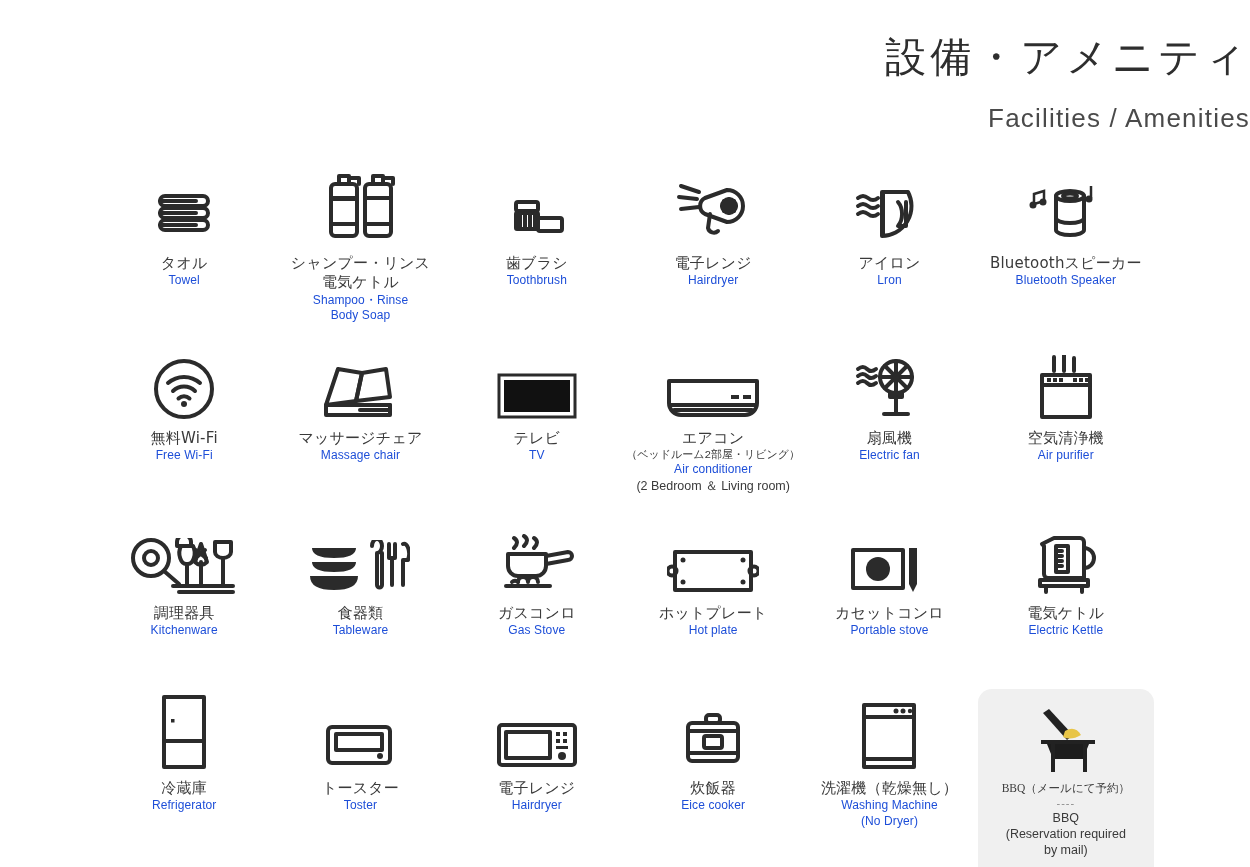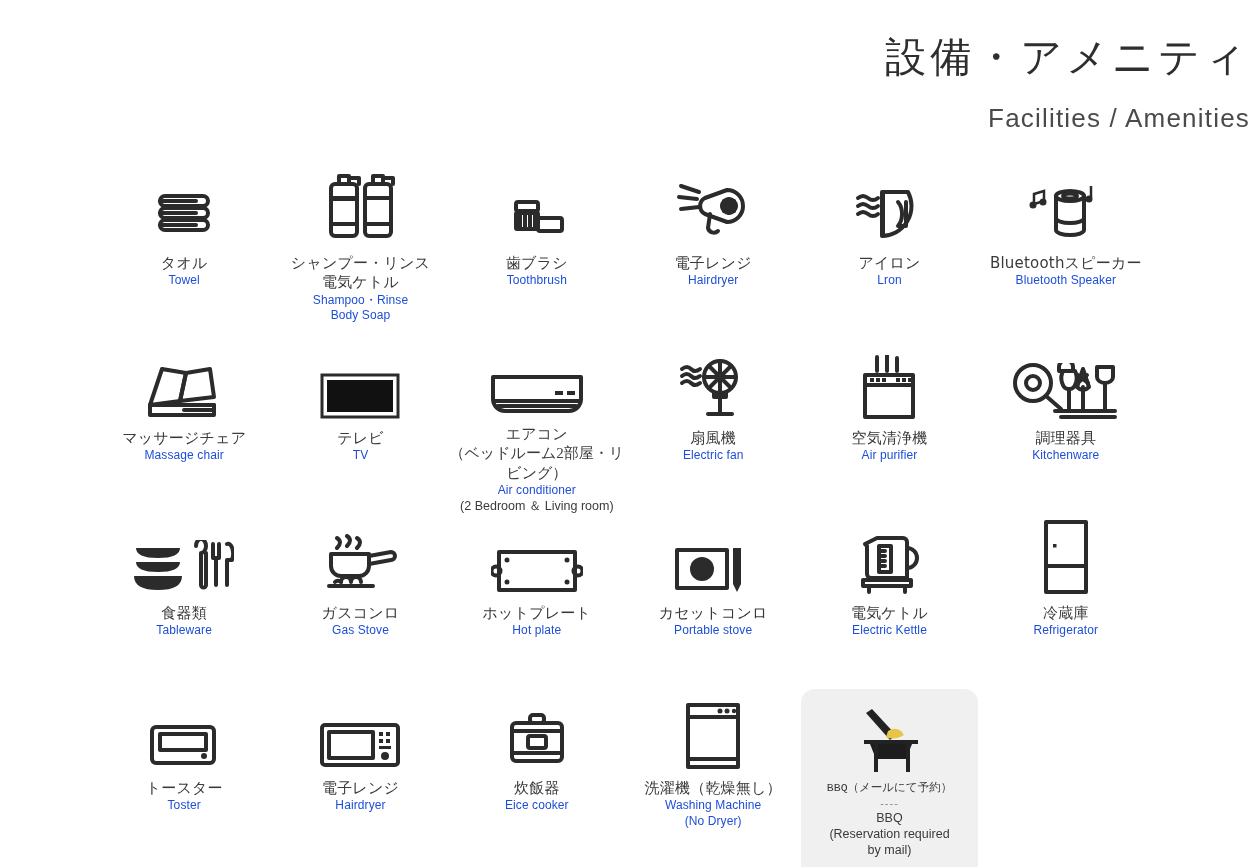--- a/index.html
+++ b/index.html
@@ -53,32 +53,32 @@
     align-items:flex-end;
     justify-content:center;
     margin-bottom:8px;
   }
   .labels{
     text-align:center;
     line-height:1.28;
   }
   .lab-ja{font-size:15px;color:#3a3a3a;letter-spacing:0.2px;font-family:"DejaVu Sans",sans-serif;}
   .lab-en{font-size:12px;color:#1d4ed8;letter-spacing:0.1px;}
-  .lab-sub-ja{font-size:15px;color:#3a3a3a;font-family:Liberation Serif, serif;text-align:center;}
+  .lab-sub-ja{font-size:11px;color:#3a3a3a;font-family:Liberation Mono, monospace;text-align:center;}
   .lab-sub-en{font-size:12.5px;color:#3a3a3a;}
 
   
   .cell.card{
     background:#f0f0f0;
     border-radius:14px;
     height:192px;
     padding-top:14px;
   }
   .cell.card .icon-box{height:70px;}
-  .bbq-ja{font-size:11.5px;color:#3a3a3a;font-family:Liberation Mono, monospace;}
+  .bbq-ja{font-size:11.5px;color:#3a3a3a;font-family:Liberation Serif, serif;}
   .bbq-sep{font-size:11px;color:#8a8a8a;letter-spacing:1px;line-height:1.0;margin:2px 0 1px;}
   .bbq-en{font-size:12.5px;color:#3a3a3a;line-height:1.3;}
 
   svg{display:block;}
   .st{fill:none;stroke:#2b2b2b;stroke-width:4;stroke-linecap:round;stroke-linejoin:round;}
   .stf{fill:#2b2b2b;}
 </style>
 </head>
 <body>
 
@@ -193,20 +193,35 @@
             <circle cx="61" cy="17" r="3.5"></circle>
           </g>
         </svg>
       </div>
       <div class="labels">
         <div class="lab-ja">Bluetoothスピーカー</div>
         <div class="lab-en">Bluetooth Speaker</div>
       </div>
     </div>
 
+    <div class="cell">
+      <div class="icon-box">
+        <svg width="64" height="64" viewBox="0 0 64 64">
+          <circle class="st" cx="32" cy="32" r="28" stroke-width="3.5"></circle>
+          <path class="st" d="M16 26 a24 24 0 0 1 32 0" stroke-width="5"></path>
+          <path class="st" d="M21 34 a16 16 0 0 1 22 0" stroke-width="5"></path>
+          <path class="st" d="M26.5 41.5 a8 8 0 0 1 11 0" stroke-width="5"></path>
+          <circle class="stf" cx="32" cy="47" r="3"></circle>
+        </svg>
+      </div>
+      <div class="labels">
+        <div class="lab-ja">無料Wi-Fi</div>
+        <div class="lab-en">Free Wi-Fi</div>
+      </div>
+    </div>
 
     <div class="cell">
       <div class="icon-box">
         <svg width="88" height="60" viewBox="0 0 88 60">
           <path class="st" d="M10 44 L22 8 L46 12 L40 40 Z" stroke-width="3"></path>
           <path class="st" d="M40 40 L46 12 L70 8 L74 36 Z" stroke-width="3"></path>
           <path class="st" d="M10 44 H74 v10 H10 Z" stroke-width="3"></path>
           <path class="st" d="M46 44 H74" stroke-width="2.5"></path>
           <path class="st" d="M44 49 H74" stroke-width="2.5"></path>
         </svg>

